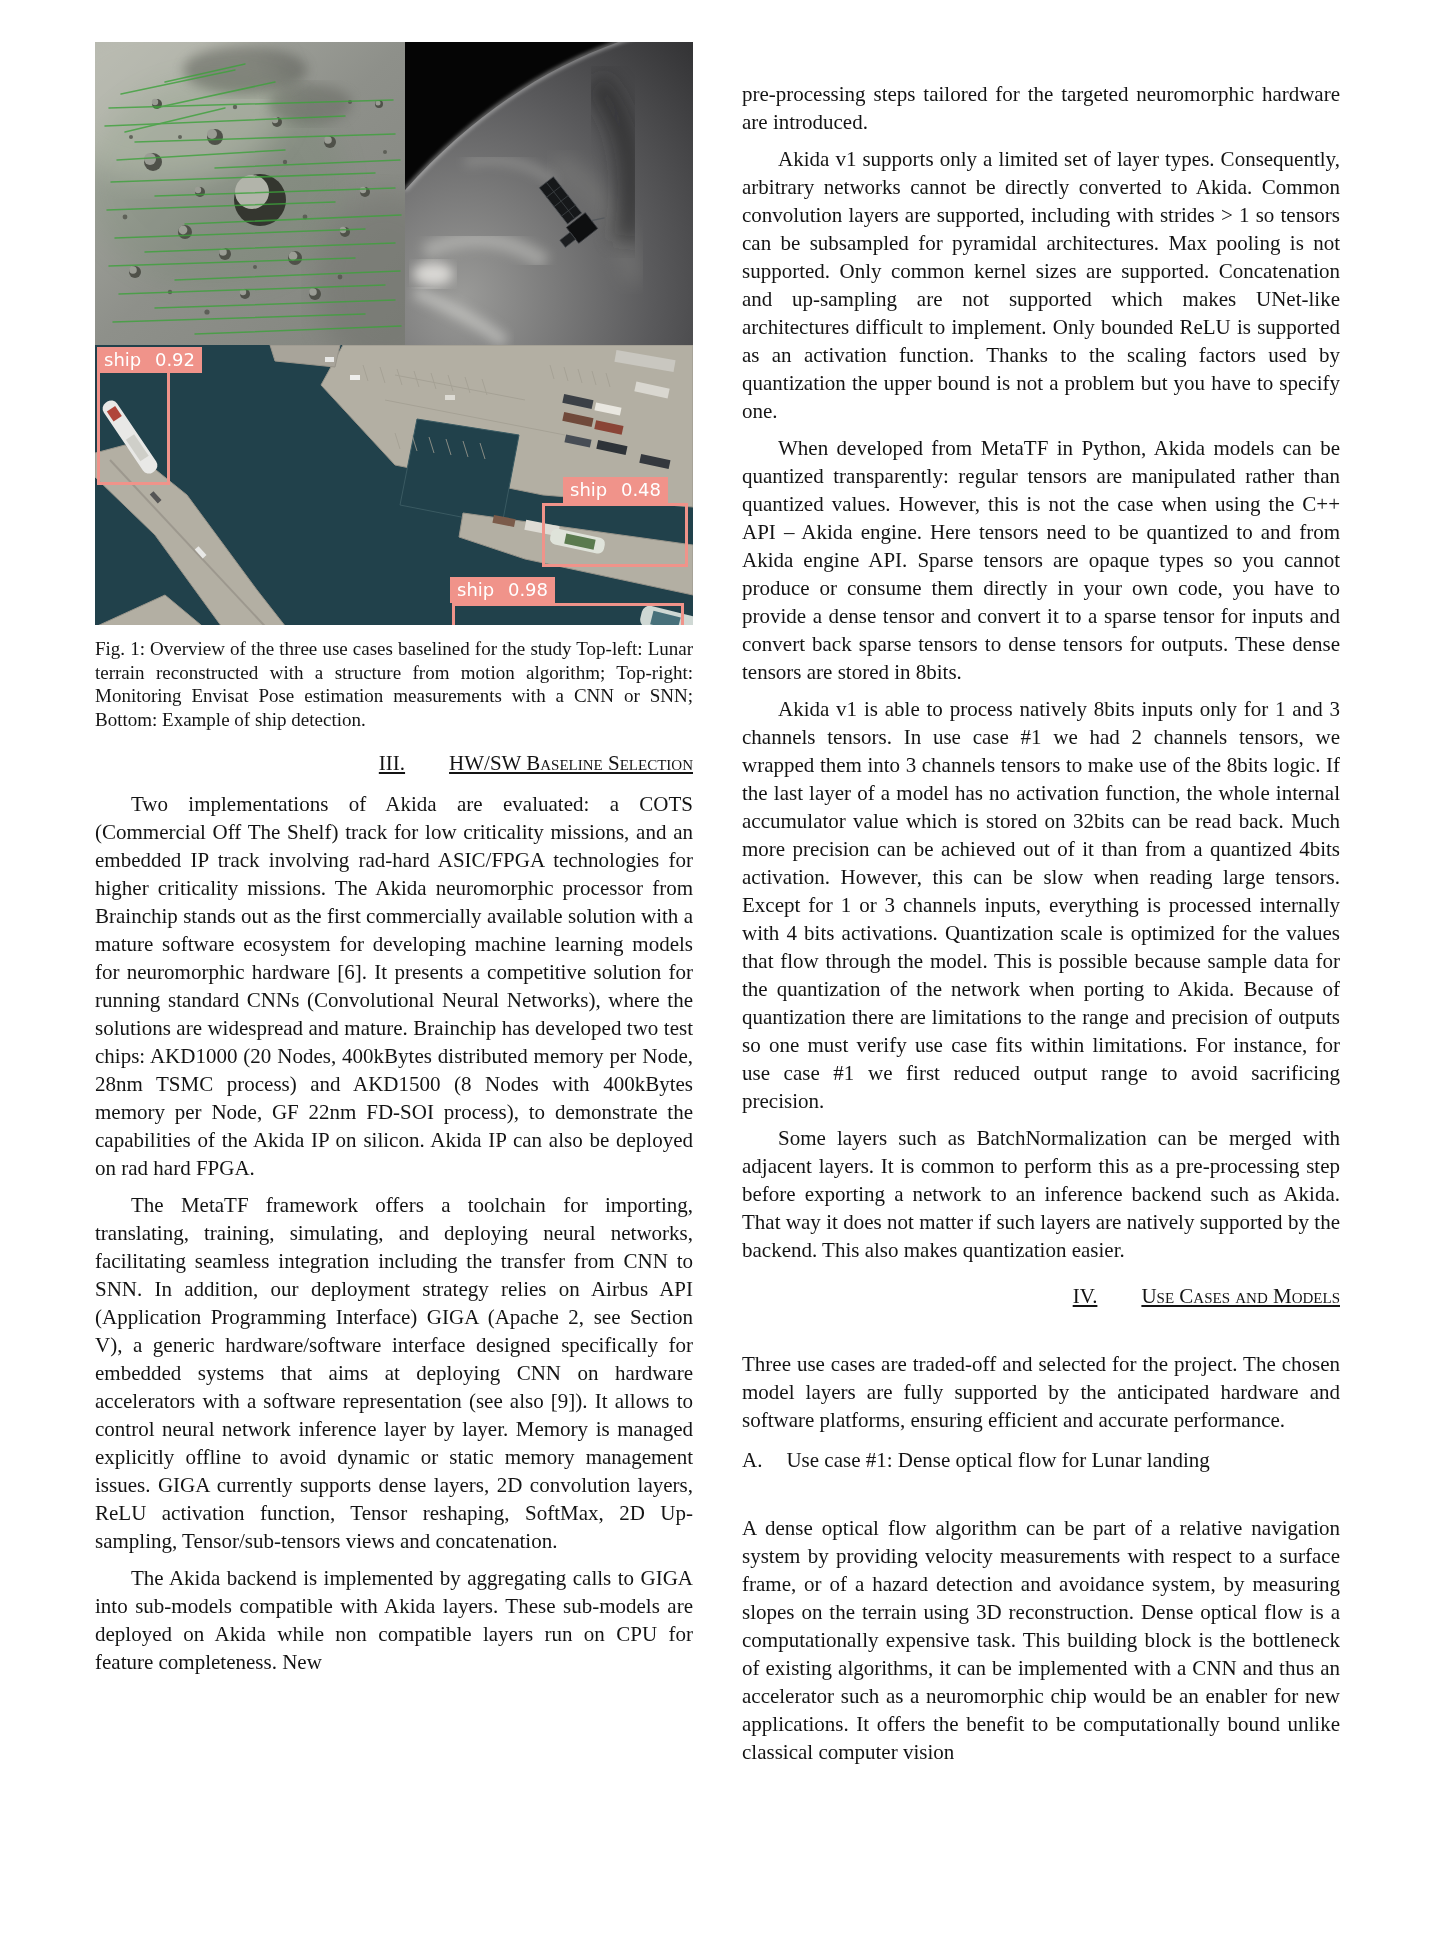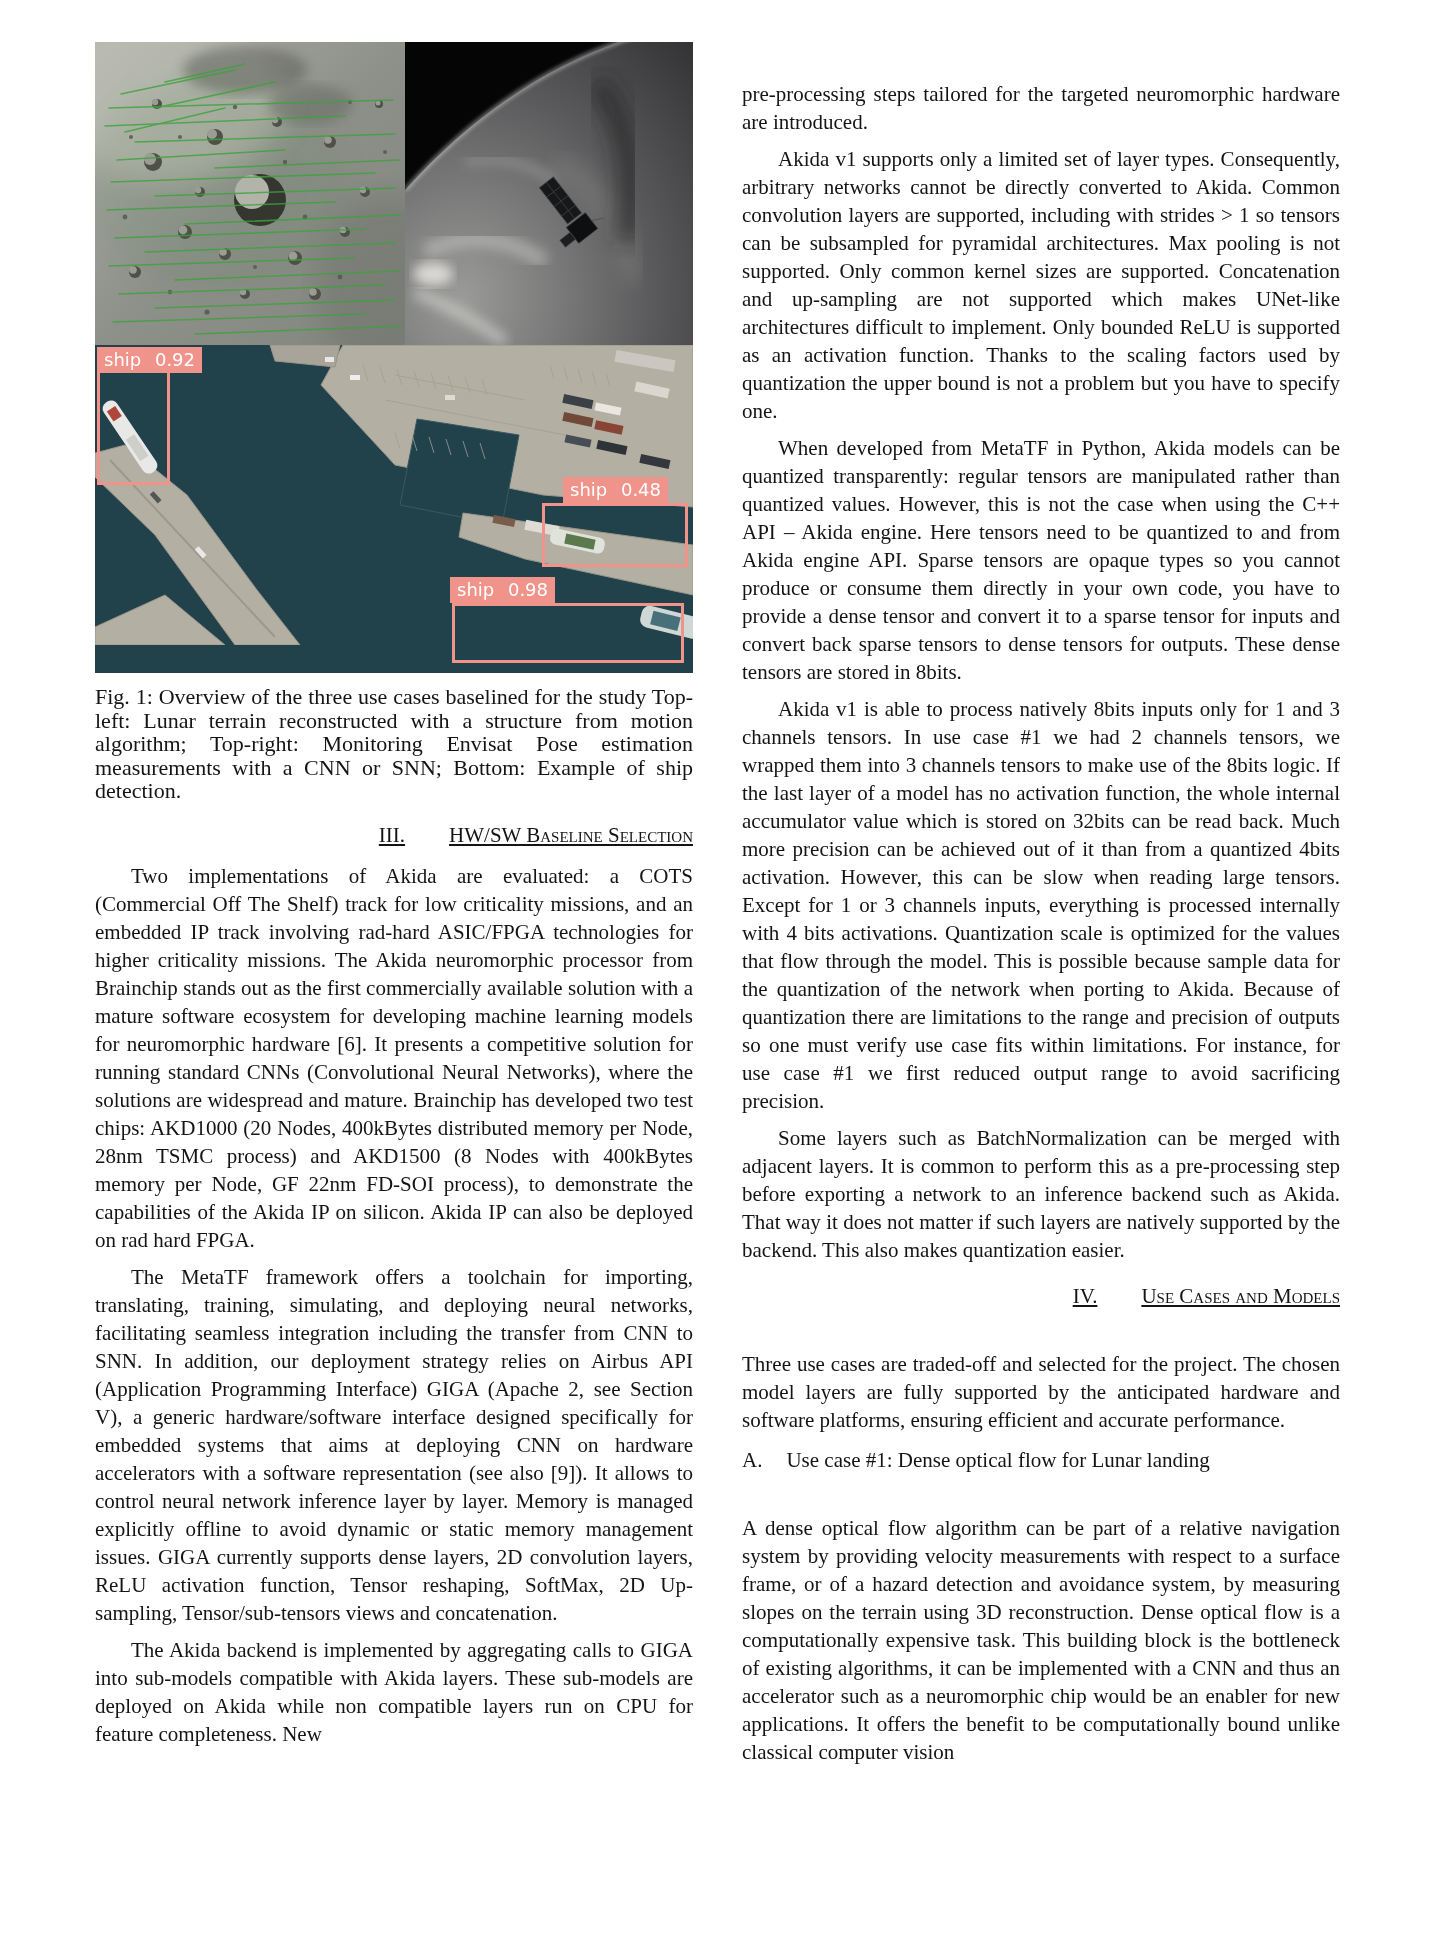--- a/index.html
+++ b/index.html
@@ -32,36 +32,36 @@
   .sc{font-variant:small-caps;}
   .subsec-head{
     font-size:21px;line-height:28px;
     margin:12px 0 8px 0;text-align:left;
   }
   .subsec-letter{padding-right:24px;}
   .fig{width:598px;}
   .fig-top{display:flex;height:303px;}
   .fig-top svg{display:block;}
   .harbor{
-    position:relative;width:598px;height:328px;overflow:hidden;
+    position:relative;width:598px;height:280px;overflow:hidden;
     background:var(--water);
   }
   .harbor > svg{position:absolute;left:0;top:0;}
   .det-box{
     position:absolute;border:3px solid var(--detection);
     box-sizing:border-box;background:transparent;
   }
   .det-label{
     position:absolute;background:var(--detection);color:#ffffff;
     font-family:"DejaVu Sans","Liberation Sans",sans-serif;
     font-size:18px;line-height:26px;height:26px;padding:0 7px;
     word-spacing:8px;white-space:nowrap;
   }
   .caption{
-    font-size:22px;line-height:23.5px;text-align:justify;
+    font-size:19px;line-height:23.5px;text-align:justify;
     margin:12px 0 0 0;
   }
 </style>
 </head>
 <body>
 
 <div id="left-col" class="col">
 
   <div class="fig">
     <div class="fig-top">

